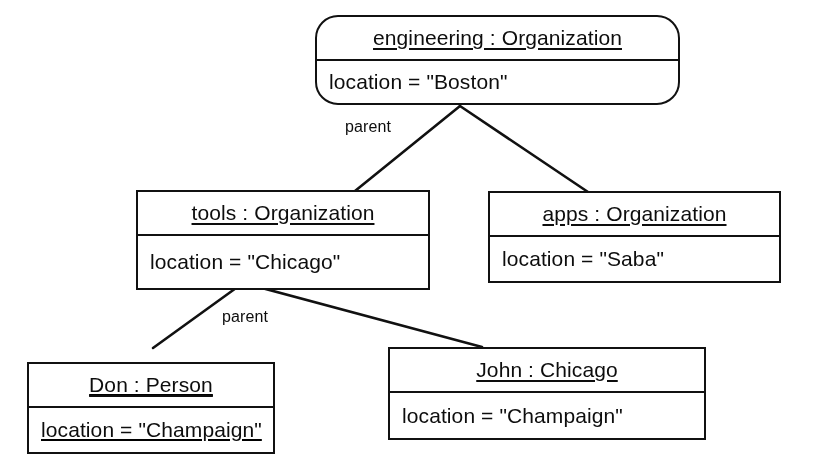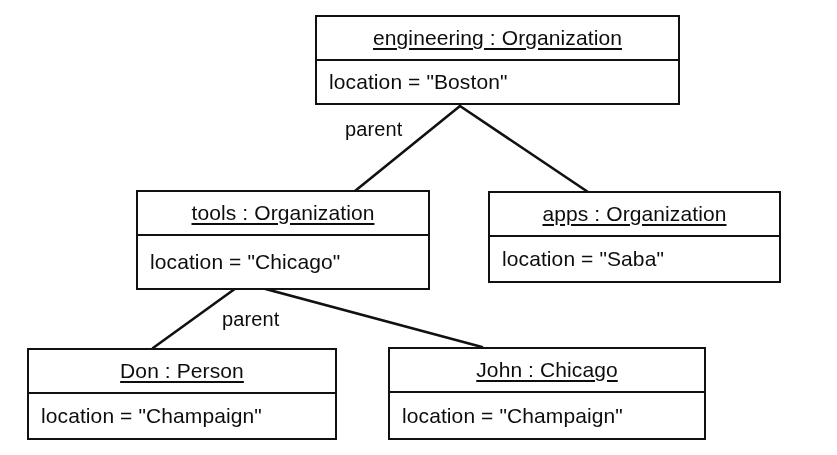--- a/index.html
+++ b/index.html
@@ -56,40 +56,40 @@
     box-sizing: border-box;
   }
   .obj-attr-text {
     font-size: 21px;
     color: #0d0d0d;
     letter-spacing: 0.1px;
     white-space: nowrap;
   }
   .edge-label {
     position: absolute;
-    font-size: 20px;
+    font-size: 16px;
     color: #0d0d0d;
     white-space: nowrap;
     z-index: 3;
     letter-spacing: 0.1px;
   }
 </style>
 </head>
 <body>
 
 <div id="canvas">
 
   <svg id="edges" viewBox="0 0 837 455" xmlns="http://www.w3.org/2000/svg">
     <line x1="460" y1="106" x2="355" y2="191" stroke="#111111" stroke-width="2.6" stroke-linecap="round"></line>
     <line x1="460" y1="106" x2="588" y2="192" stroke="#111111" stroke-width="2.6" stroke-linecap="round"></line>
     <line x1="243" y1="283" x2="153" y2="348" stroke="#111111" stroke-width="2.6" stroke-linecap="round"></line>
     <line x1="243" y1="283" x2="482" y2="347" stroke="#111111" stroke-width="2.6" stroke-linecap="round"></line>
   </svg>
 
-  <div class="obj-box" style="left:315px; top:15px; width:365px; height:90px;">
+  <div class="obj-box" style="left:315px; top:15px; width:365px; height:90px;border-radius:23px;">
     <div class="obj-title">
       <span class="obj-title-text">engineering : Organization</span>
     </div>
     <div class="obj-attrs">
       <span class="obj-attr-text">location = "Boston"</span>
     </div>
   </div>
 
   <div class="obj-box" style="left:136px; top:190px; width:294px; height:100px;">
     <div class="obj-title">
@@ -102,21 +102,21 @@
 
   <div class="obj-box" style="left:488px; top:191px; width:293px; height:92px;">
     <div class="obj-title">
       <span class="obj-title-text">apps : Organization</span>
     </div>
     <div class="obj-attrs">
       <span class="obj-attr-text">location = "Saba"</span>
     </div>
   </div>
 
-  <div class="obj-box" style="left:27px; top:348px; width:310px; height:92px;">
+  <div class="obj-box" style="left:27px; top:362px; width:248px; height:92px;text-decoration:underline;">
     <div class="obj-title">
       <span class="obj-title-text">Don : Person</span>
     </div>
     <div class="obj-attrs">
       <span class="obj-attr-text">location = "Champaign"</span>
     </div>
   </div>
 
   <div class="obj-box" style="left:388px; top:347px; width:318px; height:93px;">
     <div class="obj-title">

